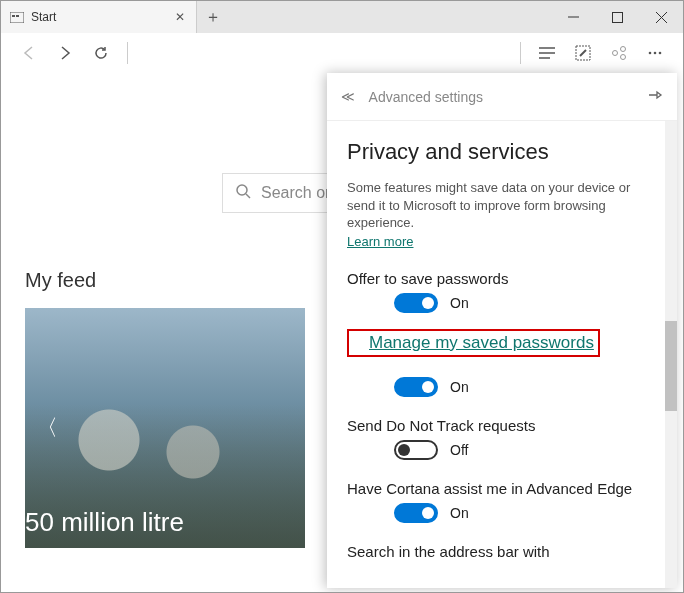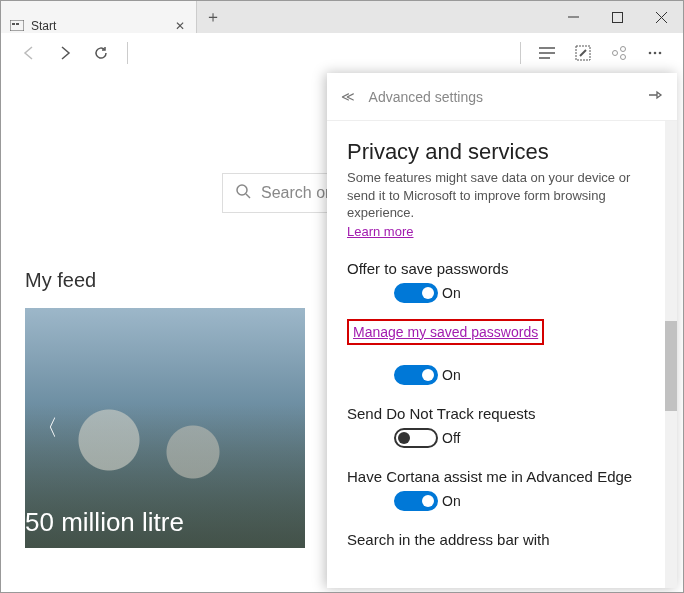--- a/index.html
+++ b/index.html
@@ -1,20 +1,20 @@
 <!DOCTYPE html>
 <html><head>
 <meta charset="utf-8">
 <style>
   * { box-sizing: border-box; margin: 0; padding: 0; font-family: "Segoe UI", Arial, sans-serif; }
   body { width: 684px; height: 593px; background: #fff; overflow: hidden; position: relative; border: 1px solid #999; }
 
   
   .titlebar { height: 32px; background: #e6e6e6; display: flex; align-items: stretch; }
-  .tab { width: 196px; background: #f5f5f5; border-right: 1px solid #ccc; display: flex; align-items: flex-end; padding: 0 8px; font-size: 12px; color: #333; }
+  .tab { width: 196px; background: #f5f5f5; border-right: 1px solid #ccc; display: flex; align-items: center; padding: 0 8px; font-size: 12px; color: #333; }
   .tab-icon { width: 16px; height: 16px; margin-right: 6px; display: flex; align-items: center; justify-content: center; }
   .tab-title { flex: 1; }
   .tab-close { width: 16px; text-align: center; color: #555; }
   .newtab { width: 32px; display: flex; align-items: center; justify-content: center; color: #555; font-size: 16px; }
   .titlespacer { flex: 1; }
   .winbtn { width: 44px; display: flex; align-items: center; justify-content: center; color: #333; }
 
   
   .toolbar { height: 40px; display: flex; align-items: center; padding: 0 10px; background: #fff; }
   .tbtn { width: 36px; height: 36px; display: flex; align-items: center; justify-content: center; color: #555; font-size: 18px; }
@@ -34,35 +34,35 @@
   .feed-nav { position: absolute; left: 8px; top: 50%; transform: translateY(-50%); width: 28px; height: 28px; color: #fff; font-size: 22px; display:flex; align-items:center; justify-content:center; }
   .feed-caption { position: absolute; left: 0; bottom: 10px; color: #fff; font-size: 26px; font-weight: 300; }
 
   
   .panel { position: absolute; top: 72px; right: 6px; width: 350px; height: calc(100% - 76px); background: #fff; box-shadow: -2px 0 12px rgba(0,0,0,0.25); display: flex; flex-direction: column; }
   .panel-header { height: 48px; border-bottom: 1px solid #eee; display: flex; align-items: center; padding: 0 14px; color: #777; }
   .panel-header .back { margin-right: 14px; font-size: 13px; }
   .panel-header .ptitle { flex: 1; font-size: 14px; font-weight: 400; color: #888; }
   .panel-header .pin { color: #666; }
   .panel-body { flex: 1; overflow-y: auto; padding: 18px 20px 8px; position: relative; }
-  .section-title { font-size: 22px; font-weight: 400; color: #222; margin-bottom: 4px; }
+  .section-title { font-size: 22px; font-weight: 400; color: #222; margin-bottom: 14px; }
   .section-desc { font-size: 13px; color: #555; line-height: 1.35; }
-  .link { color: #a21caf; text-decoration: underline; font-size: 13px; }
+  .link { color: #0f766e; text-decoration: underline; font-size: 13px; }
   .setting { margin-top: 20px; }
   .setting-label { font-size: 15px; color: #222; margin-bottom: 6px; }
-  .toggle-row { display: flex; align-items: center; gap: 4px; padding-left: 47px; }
+  .toggle-row { display: flex; align-items: center; gap: 12px; padding-left: 47px; }
   .toggle { width: 44px; height: 20px; border-radius: 10px; position: relative; }
   .toggle .knob { position: absolute; top: 2px; width: 12px; height: 12px; border-radius: 50%; }
   .toggle.on { background: #0078d7; border: 2px solid #0078d7; }
   .toggle.on .knob { right: 2px; background: #fff; }
   .toggle.off { background: #fff; border: 2px solid #333; }
   .toggle.off .knob { left: 2px; background: #333; }
   .toggle-state { font-size: 14px; color: #222; }
   .redbox { display:inline-block; border: 2px solid #d40000; padding: 2px 4px; margin-top: 16px; }
-  .redbox .link { font-size: 14px; }
+  .redbox .link { font-size: 17px; margin-left: 16px; }
   .scrollbar-track { position: absolute; right: 0; top: 0; width: 12px; height: 100%; background: #f1f1f1; }
   .scrollbar-thumb { position: absolute; right: 0; top: 200px; width: 12px; height: 90px; background: #c1c1c1; }
 </style>
 </head>
 <body>
 
 <div class="titlebar">
   <div class="tab">
     <span class="tab-icon">
       <svg width="14" height="11" viewBox="0 0 14 11">

